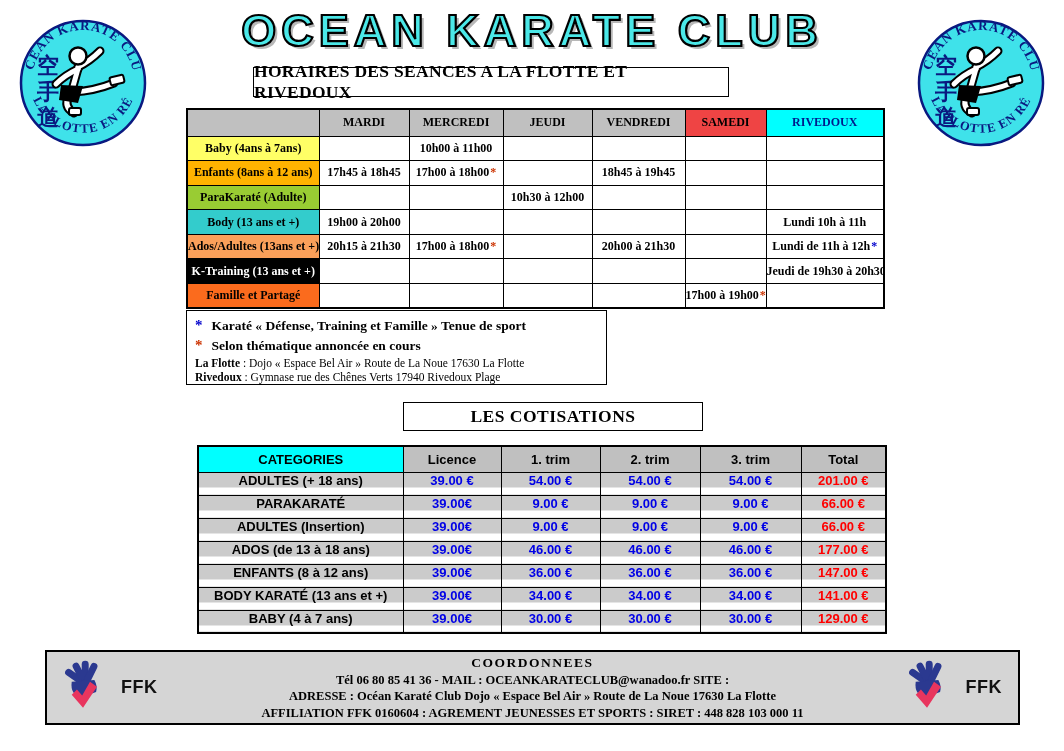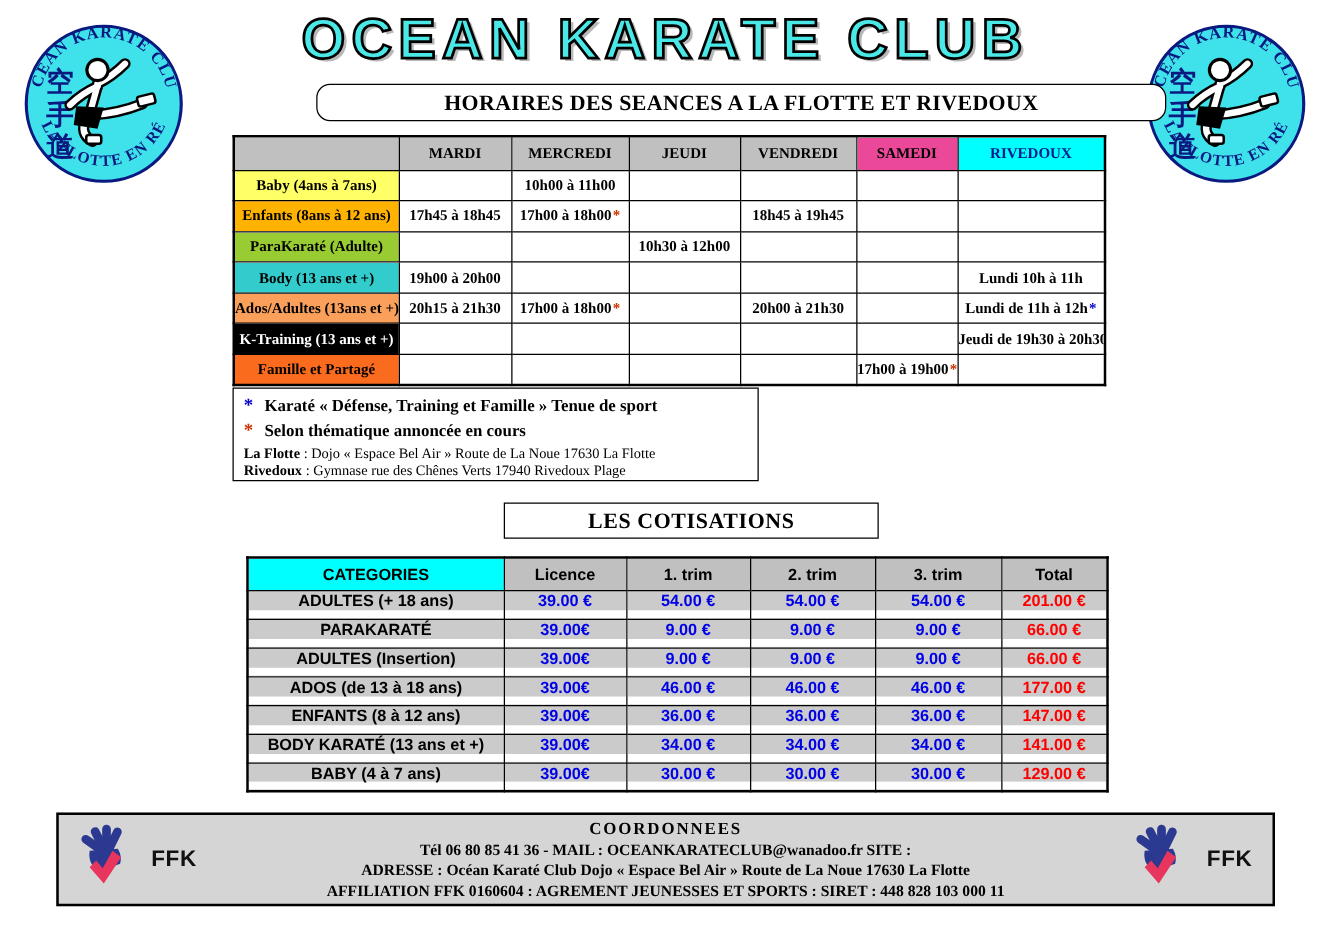--- a/index.html
+++ b/index.html
@@ -10,21 +10,21 @@
   .title{position:absolute;left:162px;top:2px;width:740px;height:58px;line-height:58px;
          text-align:center;font-family:"Liberation Sans",sans-serif;font-weight:bold;
          font-size:45px;letter-spacing:5px;color:#4BE8E8;
          -webkit-text-stroke:2.2px #000;text-shadow:3px 3px 0 #b8b8b8;white-space:nowrap;}
 
   .club-logo{position:absolute;top:5px;width:150px;height:150px;}
   .club-logo.left{left:8px;} .club-logo.right{left:906px;}
 
   .box-heading{position:absolute;border:1.5px solid #000;display:flex;align-items:center;
                justify-content:center;font-weight:bold;background:#fff;box-sizing:border-box;}
-  .h-box{left:253px;top:67px;width:680px;height:30px;font-size:17.5px;letter-spacing:.3px;border-radius:11px;}
+  .h-box{left:253px;top:67px;width:476px;height:30px;font-size:17.5px;letter-spacing:.3px;}
   .c-box{left:403px;top:402px;width:300px;height:29px;font-size:17.5px;letter-spacing:.5px;}
 
   table{border-collapse:collapse;table-layout:fixed;}
 
   
   .sched{position:absolute;left:186px;top:108px;width:697px;border:2px solid #000;}
   .sched th,.sched td{border:1px solid #000;font-weight:bold;font-size:12px;text-align:center;
                       padding:0;overflow:hidden;white-space:nowrap;}
   .sched thead tr{height:27px;}
   .sched tbody tr{height:24.6px;}
@@ -147,21 +147,21 @@
         <col style="width: 81px;">
         <col style="width: 118px;">
       </colgroup>
       <thead>
         <tr>
           <th style="background: rgb(192, 192, 192); color: rgb(0, 0, 0);"></th>
           <th style="background: rgb(192, 192, 192); color: rgb(0, 0, 0);">MARDI</th>
           <th style="background: rgb(192, 192, 192); color: rgb(0, 0, 0);">MERCREDI</th>
           <th style="background: rgb(192, 192, 192); color: rgb(0, 0, 0);">JEUDI</th>
           <th style="background: rgb(192, 192, 192); color: rgb(0, 0, 0);">VENDREDI</th>
-          <th style="background: #ec4899; color: rgb(0, 0, 0);">SAMEDI</th>
+          <th style="background: #ef4444; color: rgb(0, 0, 0);">SAMEDI</th>
           <th style="background: rgb(0, 255, 255); color: rgb(0, 26, 140);">RIVEDOUX</th>
         </tr>
       </thead>
       <tbody>
         <tr>
           <th style="background: rgb(255, 255, 102); color: rgb(0, 0, 0);">Baby (4ans à 7ans)</th>
           <td></td>
           <td><span>10h00 à 11h00</span></td>
           <td></td>
           <td></td>

